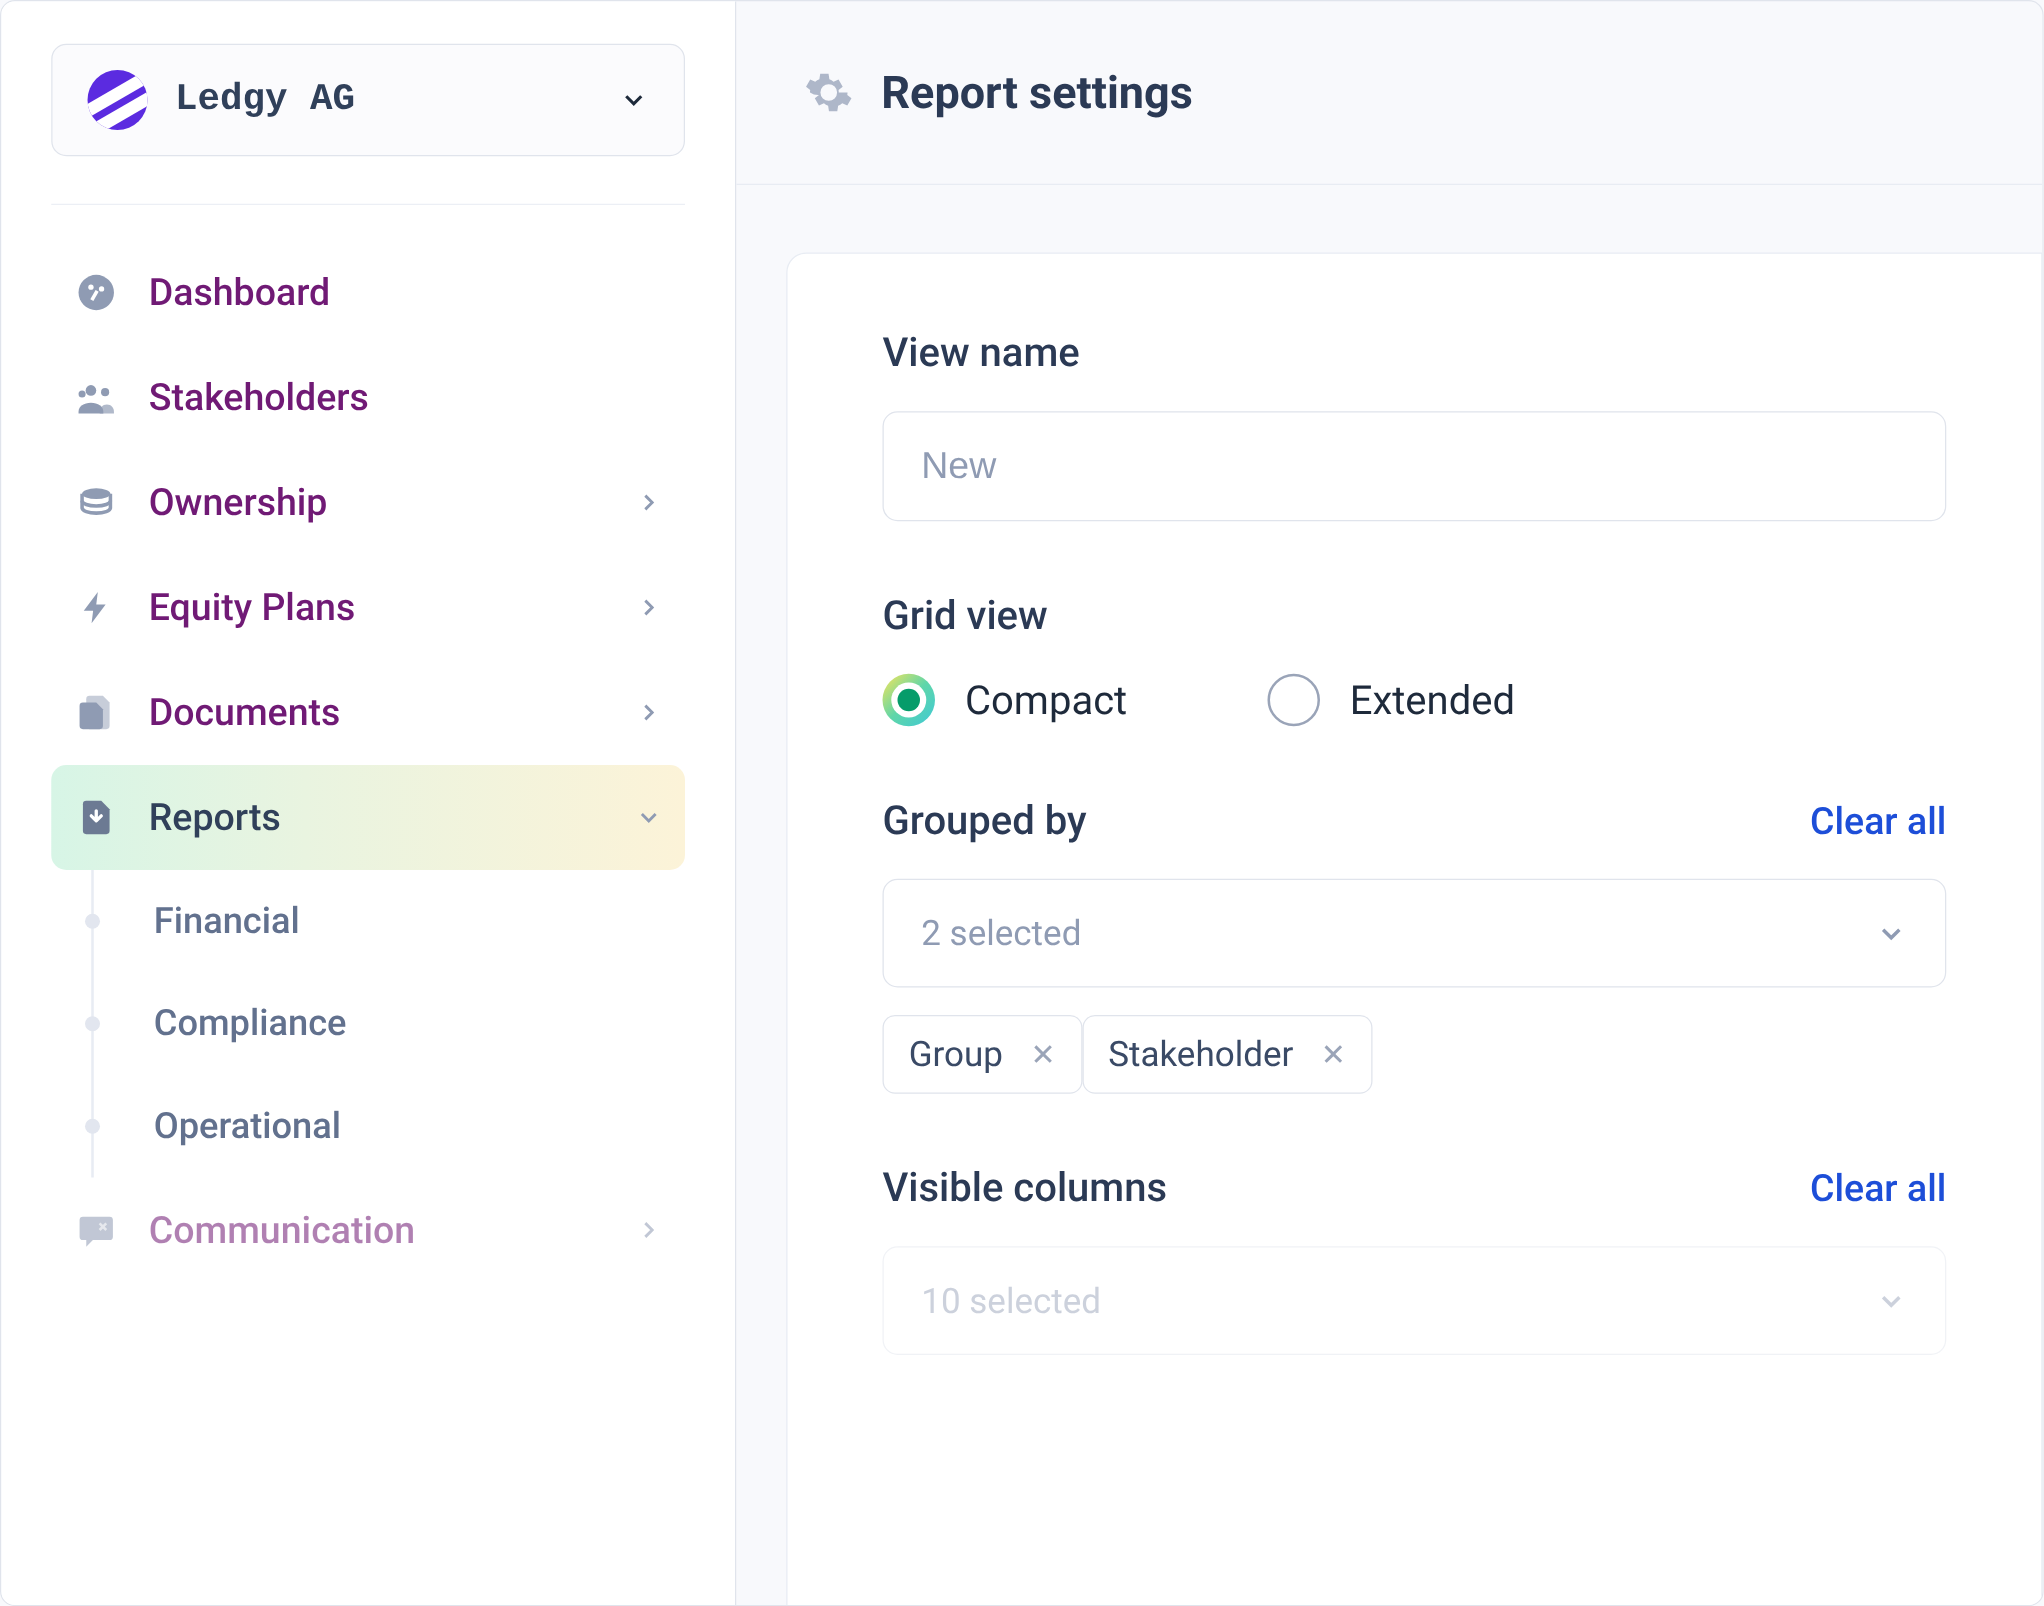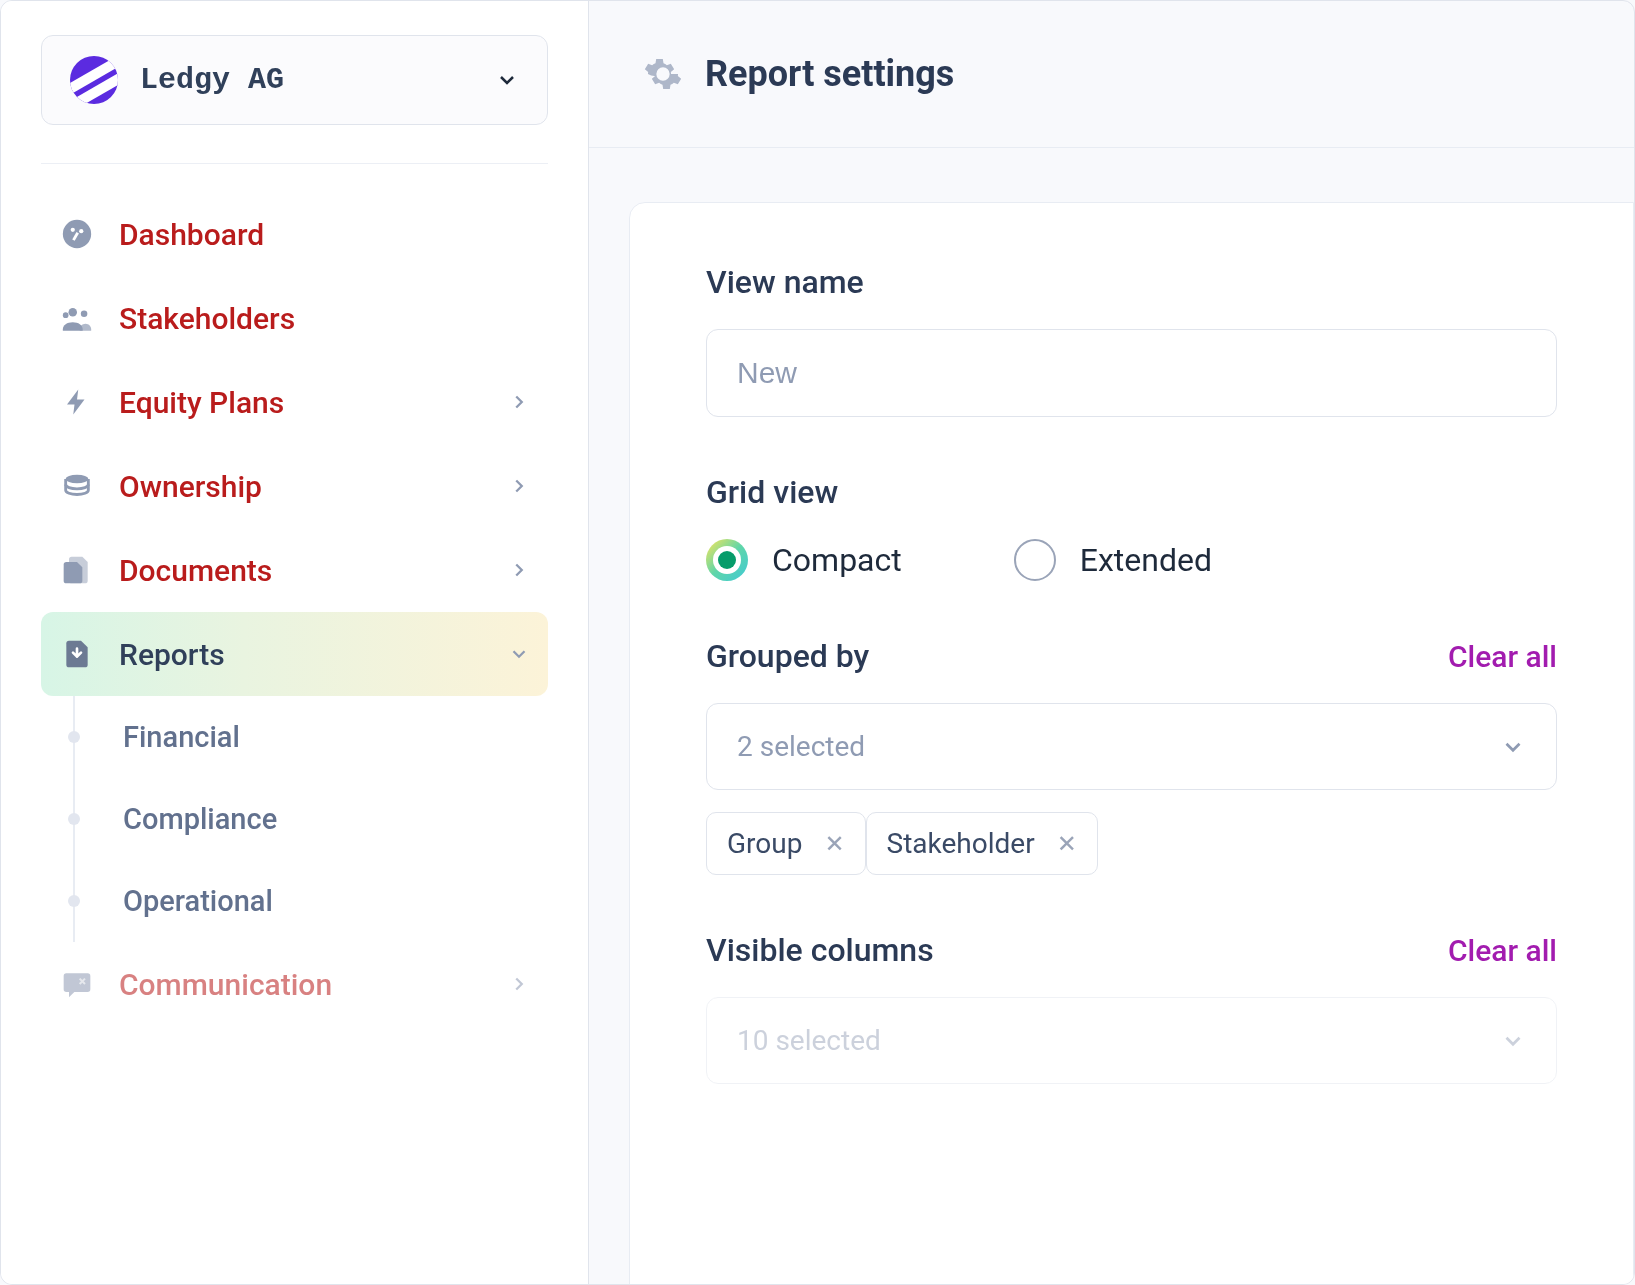--- a/index.html
+++ b/index.html
@@ -71,21 +71,21 @@
   }
   .nav-item {
     display: flex;
     align-items: center;
     gap: 24px;
     padding: 24px 18px;
     border-radius: 12px;
     cursor: pointer;
     font-size: 30px;
     font-weight: 500;
-    color: #b91c1c;
+    color: #701a75;
   }
   .nav-item .icon {
     width: 36px;
     height: 36px;
     color: #8f9bb3;
     flex-shrink: 0;
     display: flex;
     align-items: center;
     justify-content: center;
   }
@@ -161,21 +161,21 @@
   }
   .row-label {
     display: flex;
     justify-content: space-between;
     align-items: baseline;
     margin-bottom: 28px;
   }
   .clear-link {
     font-size: 30px;
     font-weight: 500;
-    color: #a21caf;
+    color: #1d4ed8;
     cursor: pointer;
   }
   .text-input {
     width: 100%;
     border: 1px solid #e0e4ec;
     border-radius: 12px;
     padding: 26px 30px;
     font-size: 30px;
     color: #1e2a3b;
     background: #ffffff;
@@ -292,41 +292,41 @@
             <circle cx="4" cy="10" r="2"></circle>
             <path d="M2 20c0-3 3-5 7-5s7 2 7 5v1H2z"></path>
             <path d="M14 20c0-2 1.5-4 4-4s4 2 4 4v1h-8z" opacity="0.7"></path>
           </svg>
       </span>
       <span class="label">Stakeholders</span>
     </div>
 
     <div class="nav-item">
       <span class="icon">
-        <svg width="30" height="30" viewBox="0 0 24 24" fill="currentColor">
-            <path d="M13 2L4 14h6l-1 8 9-12h-6l1-8z"></path>
-          </svg>
-      </span>
-      <span class="label">Equity Plans</span>
-      <span class="chevron">
-        <svg width="22" height="22" viewBox="0 0 24 24" fill="none" stroke="currentColor" stroke-width="2.5">
-            <polyline points="9 6 15 12 9 18"></polyline>
-          </svg>
-      </span>
-    </div>
-
-    <div class="nav-item">
-      <span class="icon">
         <svg width="34" height="34" viewBox="0 0 24 24" fill="currentColor">
             <ellipse cx="12" cy="7" rx="8" ry="3"></ellipse>
             <path d="M4 7v4c0 1.7 3.6 3 8 3s8-1.3 8-3V7" fill="none" stroke="currentColor" stroke-width="2"></path>
             <path d="M4 11v4c0 1.7 3.6 3 8 3s8-1.3 8-3v-4" fill="none" stroke="currentColor" stroke-width="2"></path>
           </svg>
       </span>
       <span class="label">Ownership</span>
+      <span class="chevron">
+        <svg width="22" height="22" viewBox="0 0 24 24" fill="none" stroke="currentColor" stroke-width="2.5">
+            <polyline points="9 6 15 12 9 18"></polyline>
+          </svg>
+      </span>
+    </div>
+
+    <div class="nav-item">
+      <span class="icon">
+        <svg width="30" height="30" viewBox="0 0 24 24" fill="currentColor">
+            <path d="M13 2L4 14h6l-1 8 9-12h-6l1-8z"></path>
+          </svg>
+      </span>
+      <span class="label">Equity Plans</span>
       <span class="chevron">
         <svg width="22" height="22" viewBox="0 0 24 24" fill="none" stroke="currentColor" stroke-width="2.5">
             <polyline points="9 6 15 12 9 18"></polyline>
           </svg>
       </span>
     </div>
 
     <div class="nav-item">
       <span class="icon">
         <svg width="32" height="32" viewBox="0 0 24 24" fill="currentColor">

